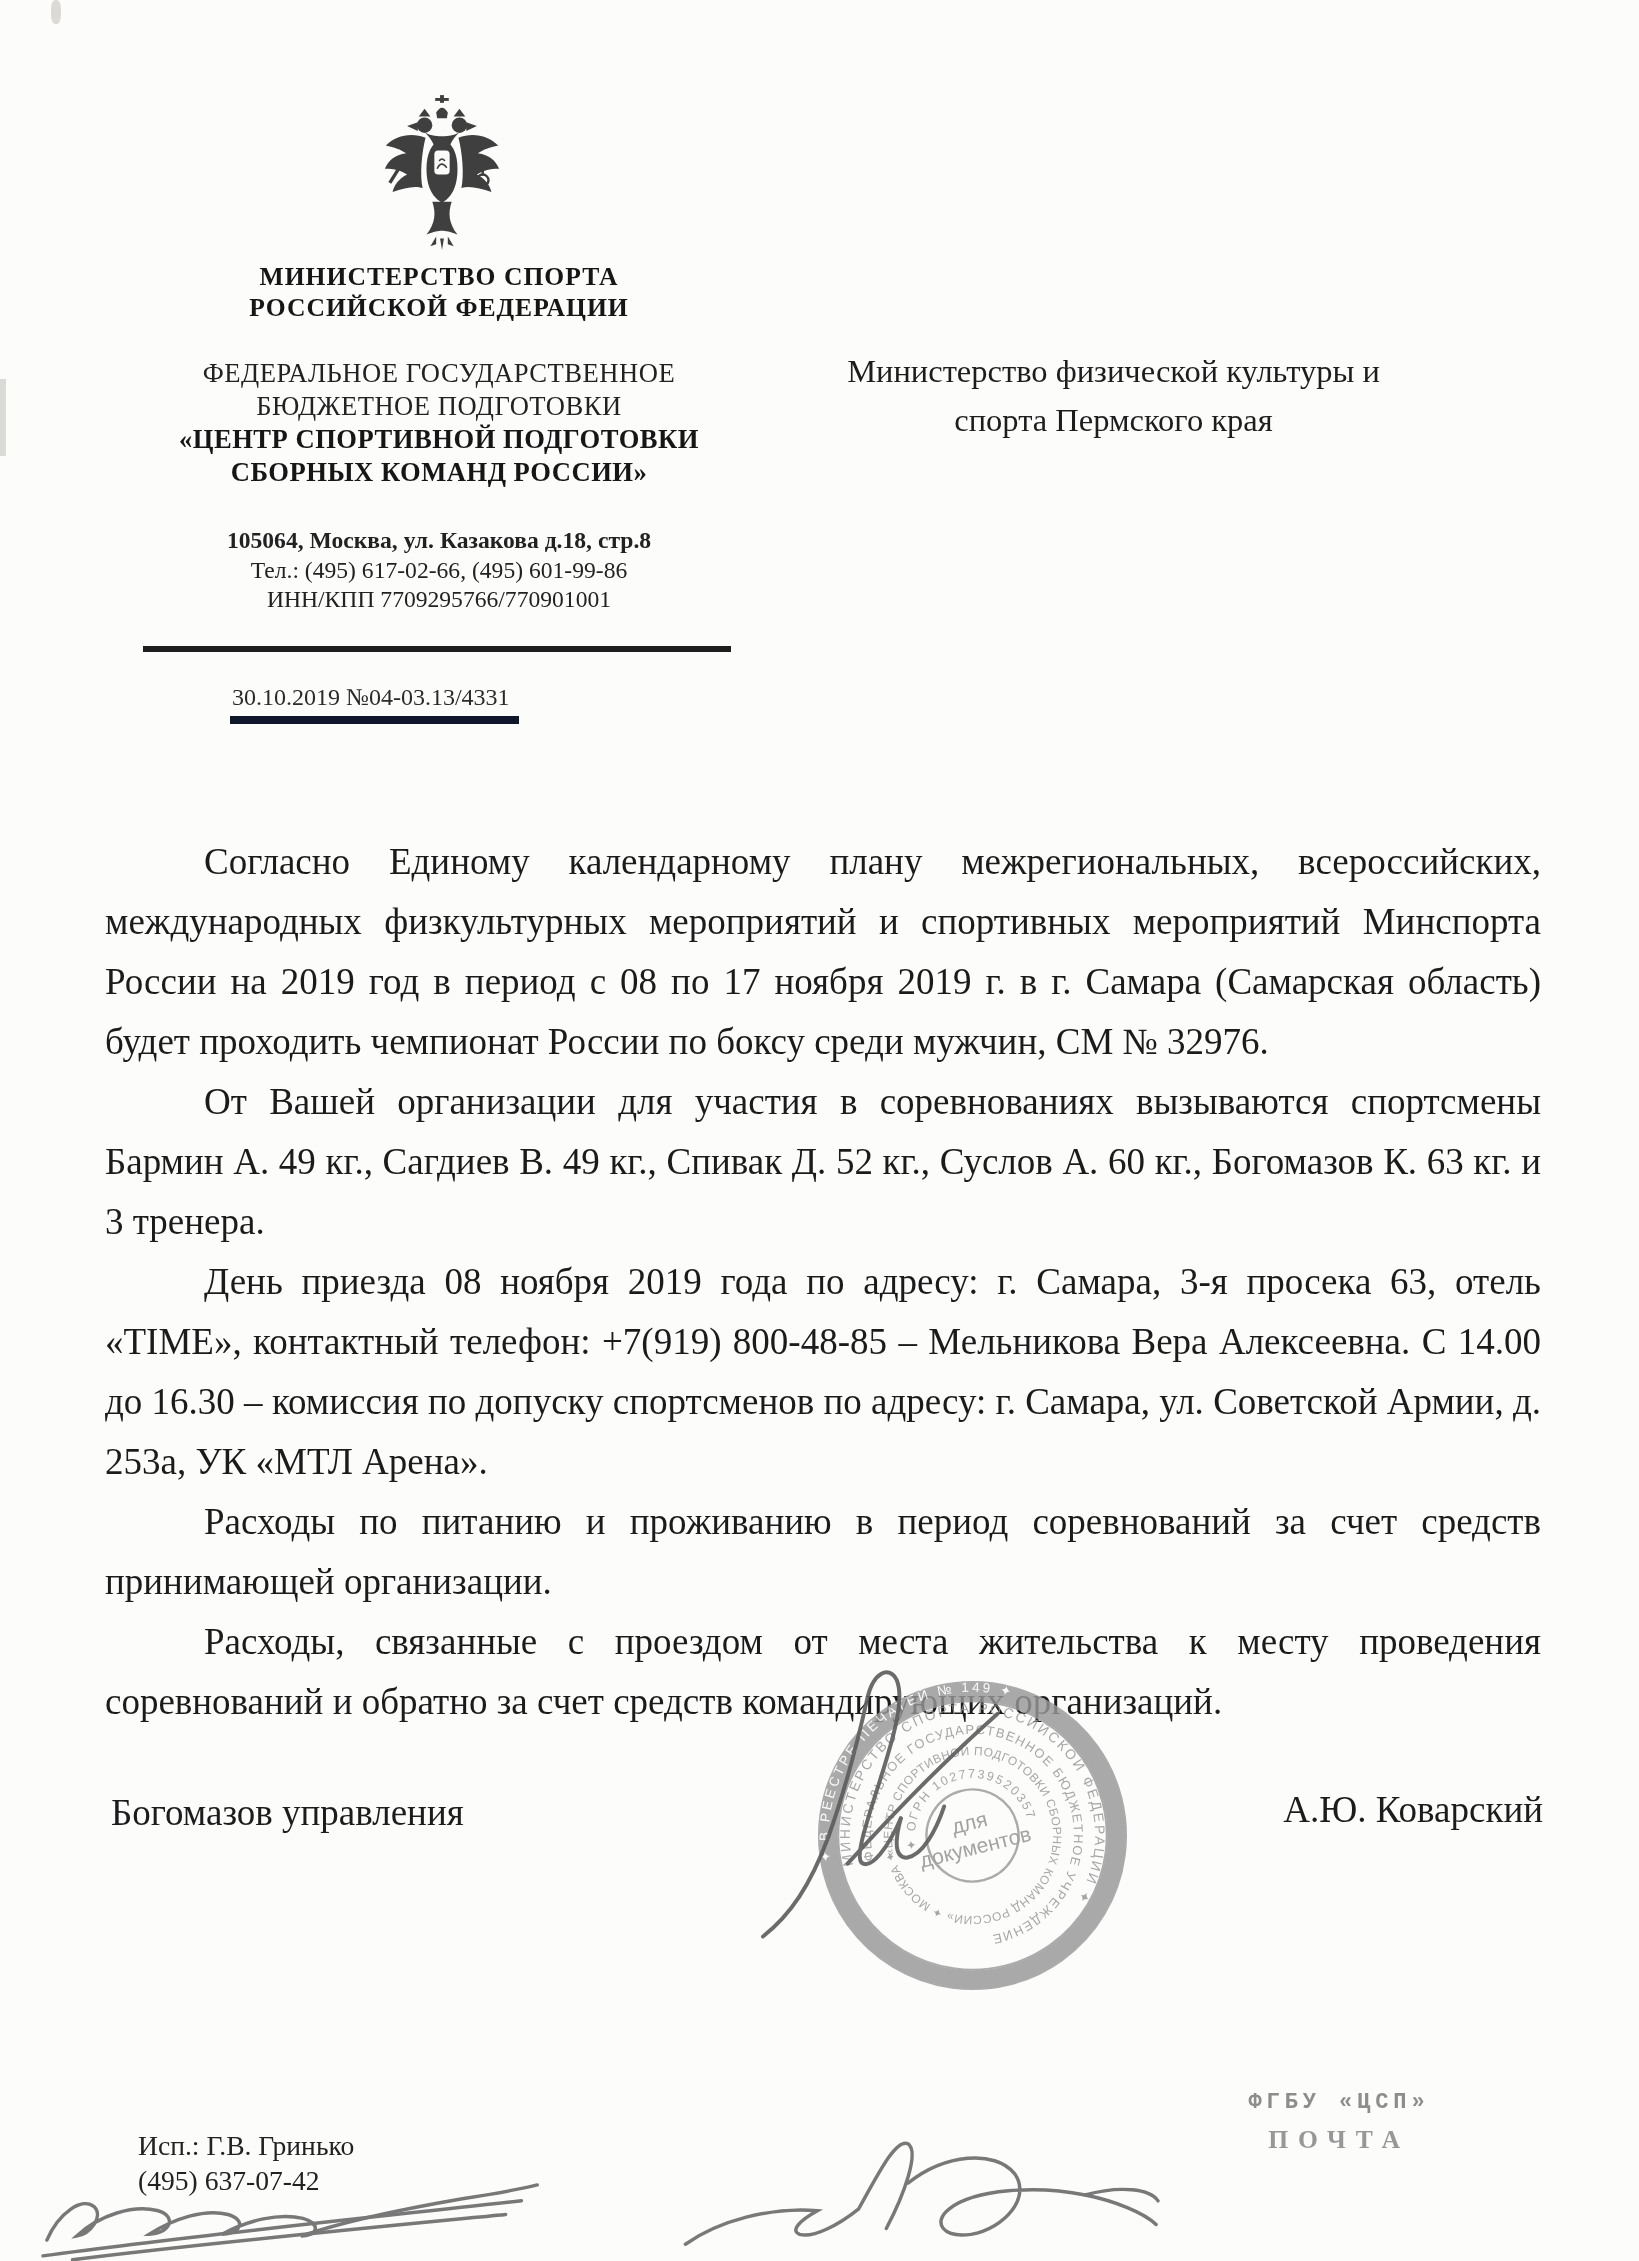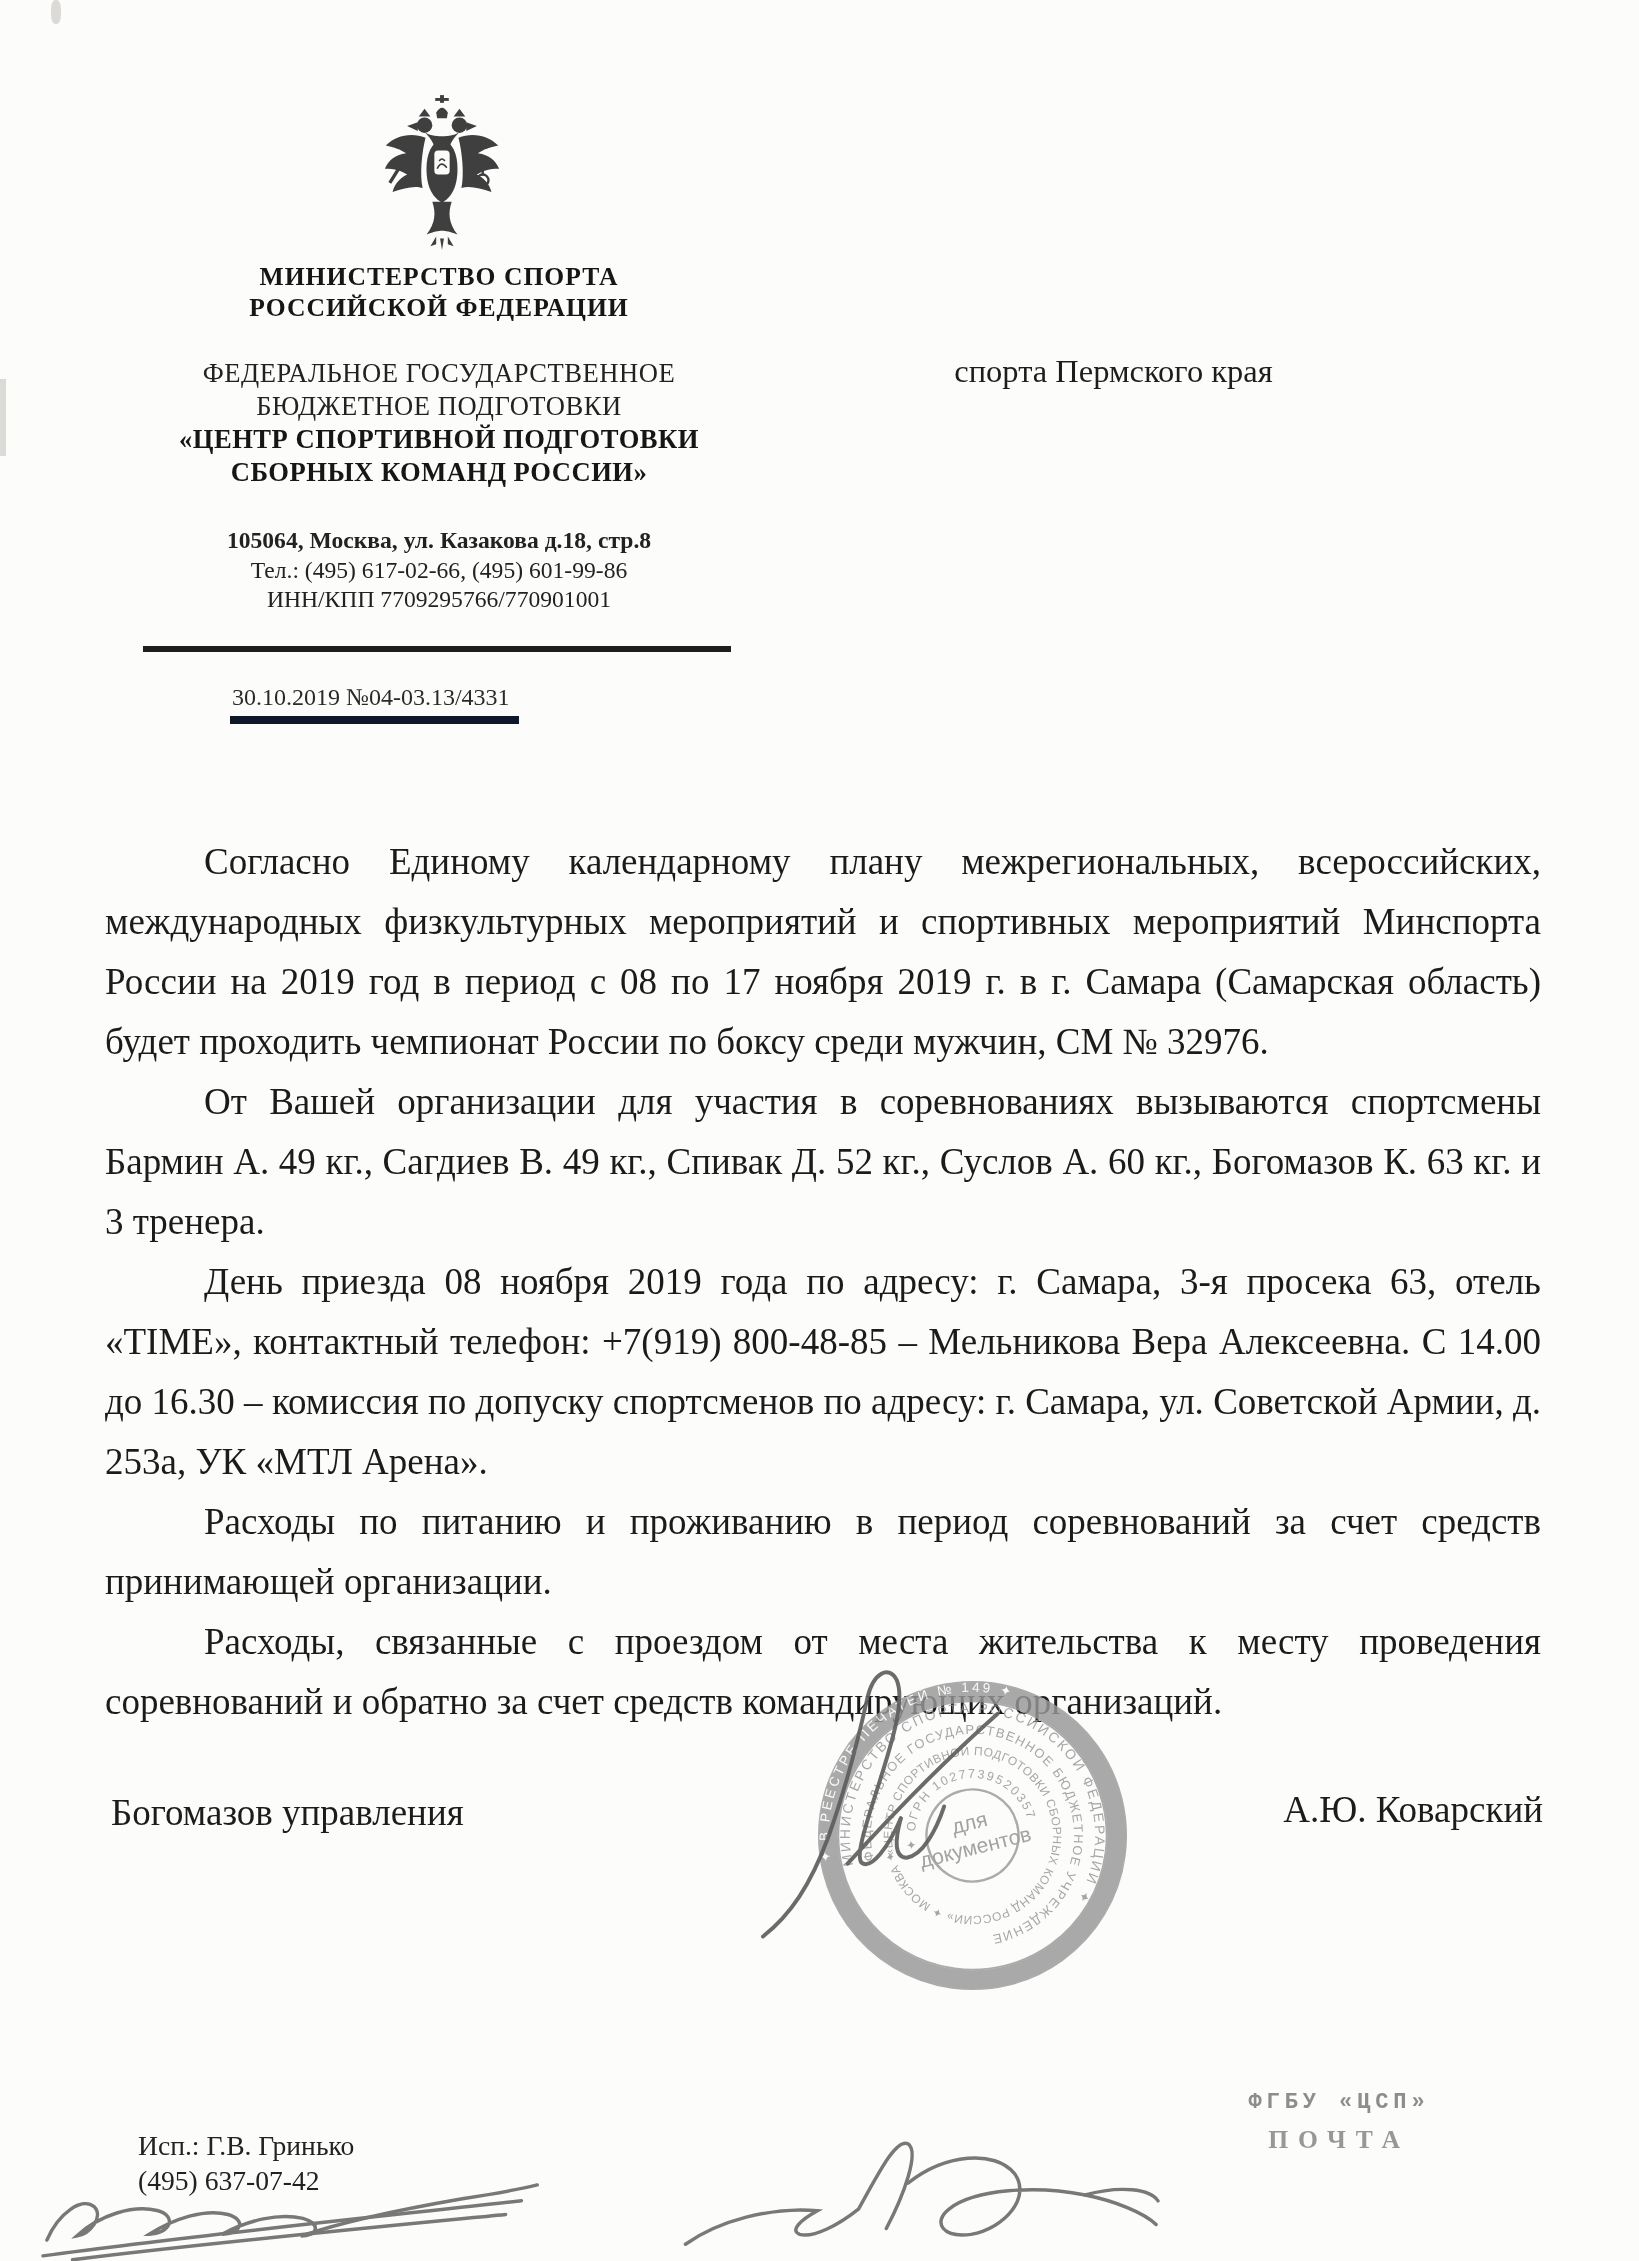--- a/index.html
+++ b/index.html
@@ -98,20 +98,21 @@
   <div class="hdr-line org-bold" style="top:424px;">«ЦЕНТР СПОРТИВНОЙ ПОДГОТОВКИ</div>
   <div class="hdr-line org-bold" style="top:457px;">СБОРНЫХ КОМАНД РОССИИ»</div>
 
   <div class="hdr-line addr-line" style="top:527px;font-weight:bold;">105064, Москва, ул. Казакова д.18, стр.8</div>
   <div class="hdr-line addr-line" style="top:557px;">Тел.: (495) 617-02-66, (495) 601-99-86</div>
   <div class="hdr-line addr-line" style="top:586px;">ИНН/КПП 7709295766/770901001</div>
 
   <div class="rule"></div>
 
   <div class="addressee">
+    <div>Министерство физической культуры и</div>
     <div>спорта Пермского края</div>
   </div>
 
   <div class="docnum">30.10.2019 №04-03.13/4331</div>
 
   <div class="body-text">
     <p>Согласно Единому календарному плану межрегиональных, всероссийских, международных физкультурных мероприятий и спортивных мероприятий Минспорта России на 2019 год в период с 08 по 17 ноября 2019 г. в г. Самара (Самарская область) будет проходить чемпионат России по боксу среди мужчин, СМ № 32976.</p>
     <p>От Вашей организации для участия в соревнованиях вызываются спортсмены Бармин А. 49 кг., Сагдиев В. 49 кг., Спивак Д. 52 кг., Суслов А. 60 кг., Богомазов К. 63 кг. и 3 тренера.</p>
     <p>День приезда 08 ноября 2019 года по адресу: г. Самара, 3-я просека 63, отель «TIME», контактный телефон: +7(919) 800-48-85 – Мельникова Вера Алексеевна. С 14.00 до 16.30 – комиссия по допуску спортсменов по адресу: г. Самара, ул. Советской Армии, д. 253а, УК «МТЛ Арена».</p>
     <p>Расходы по питанию и проживанию в период соревнований за счет средств принимающей организации.</p>

